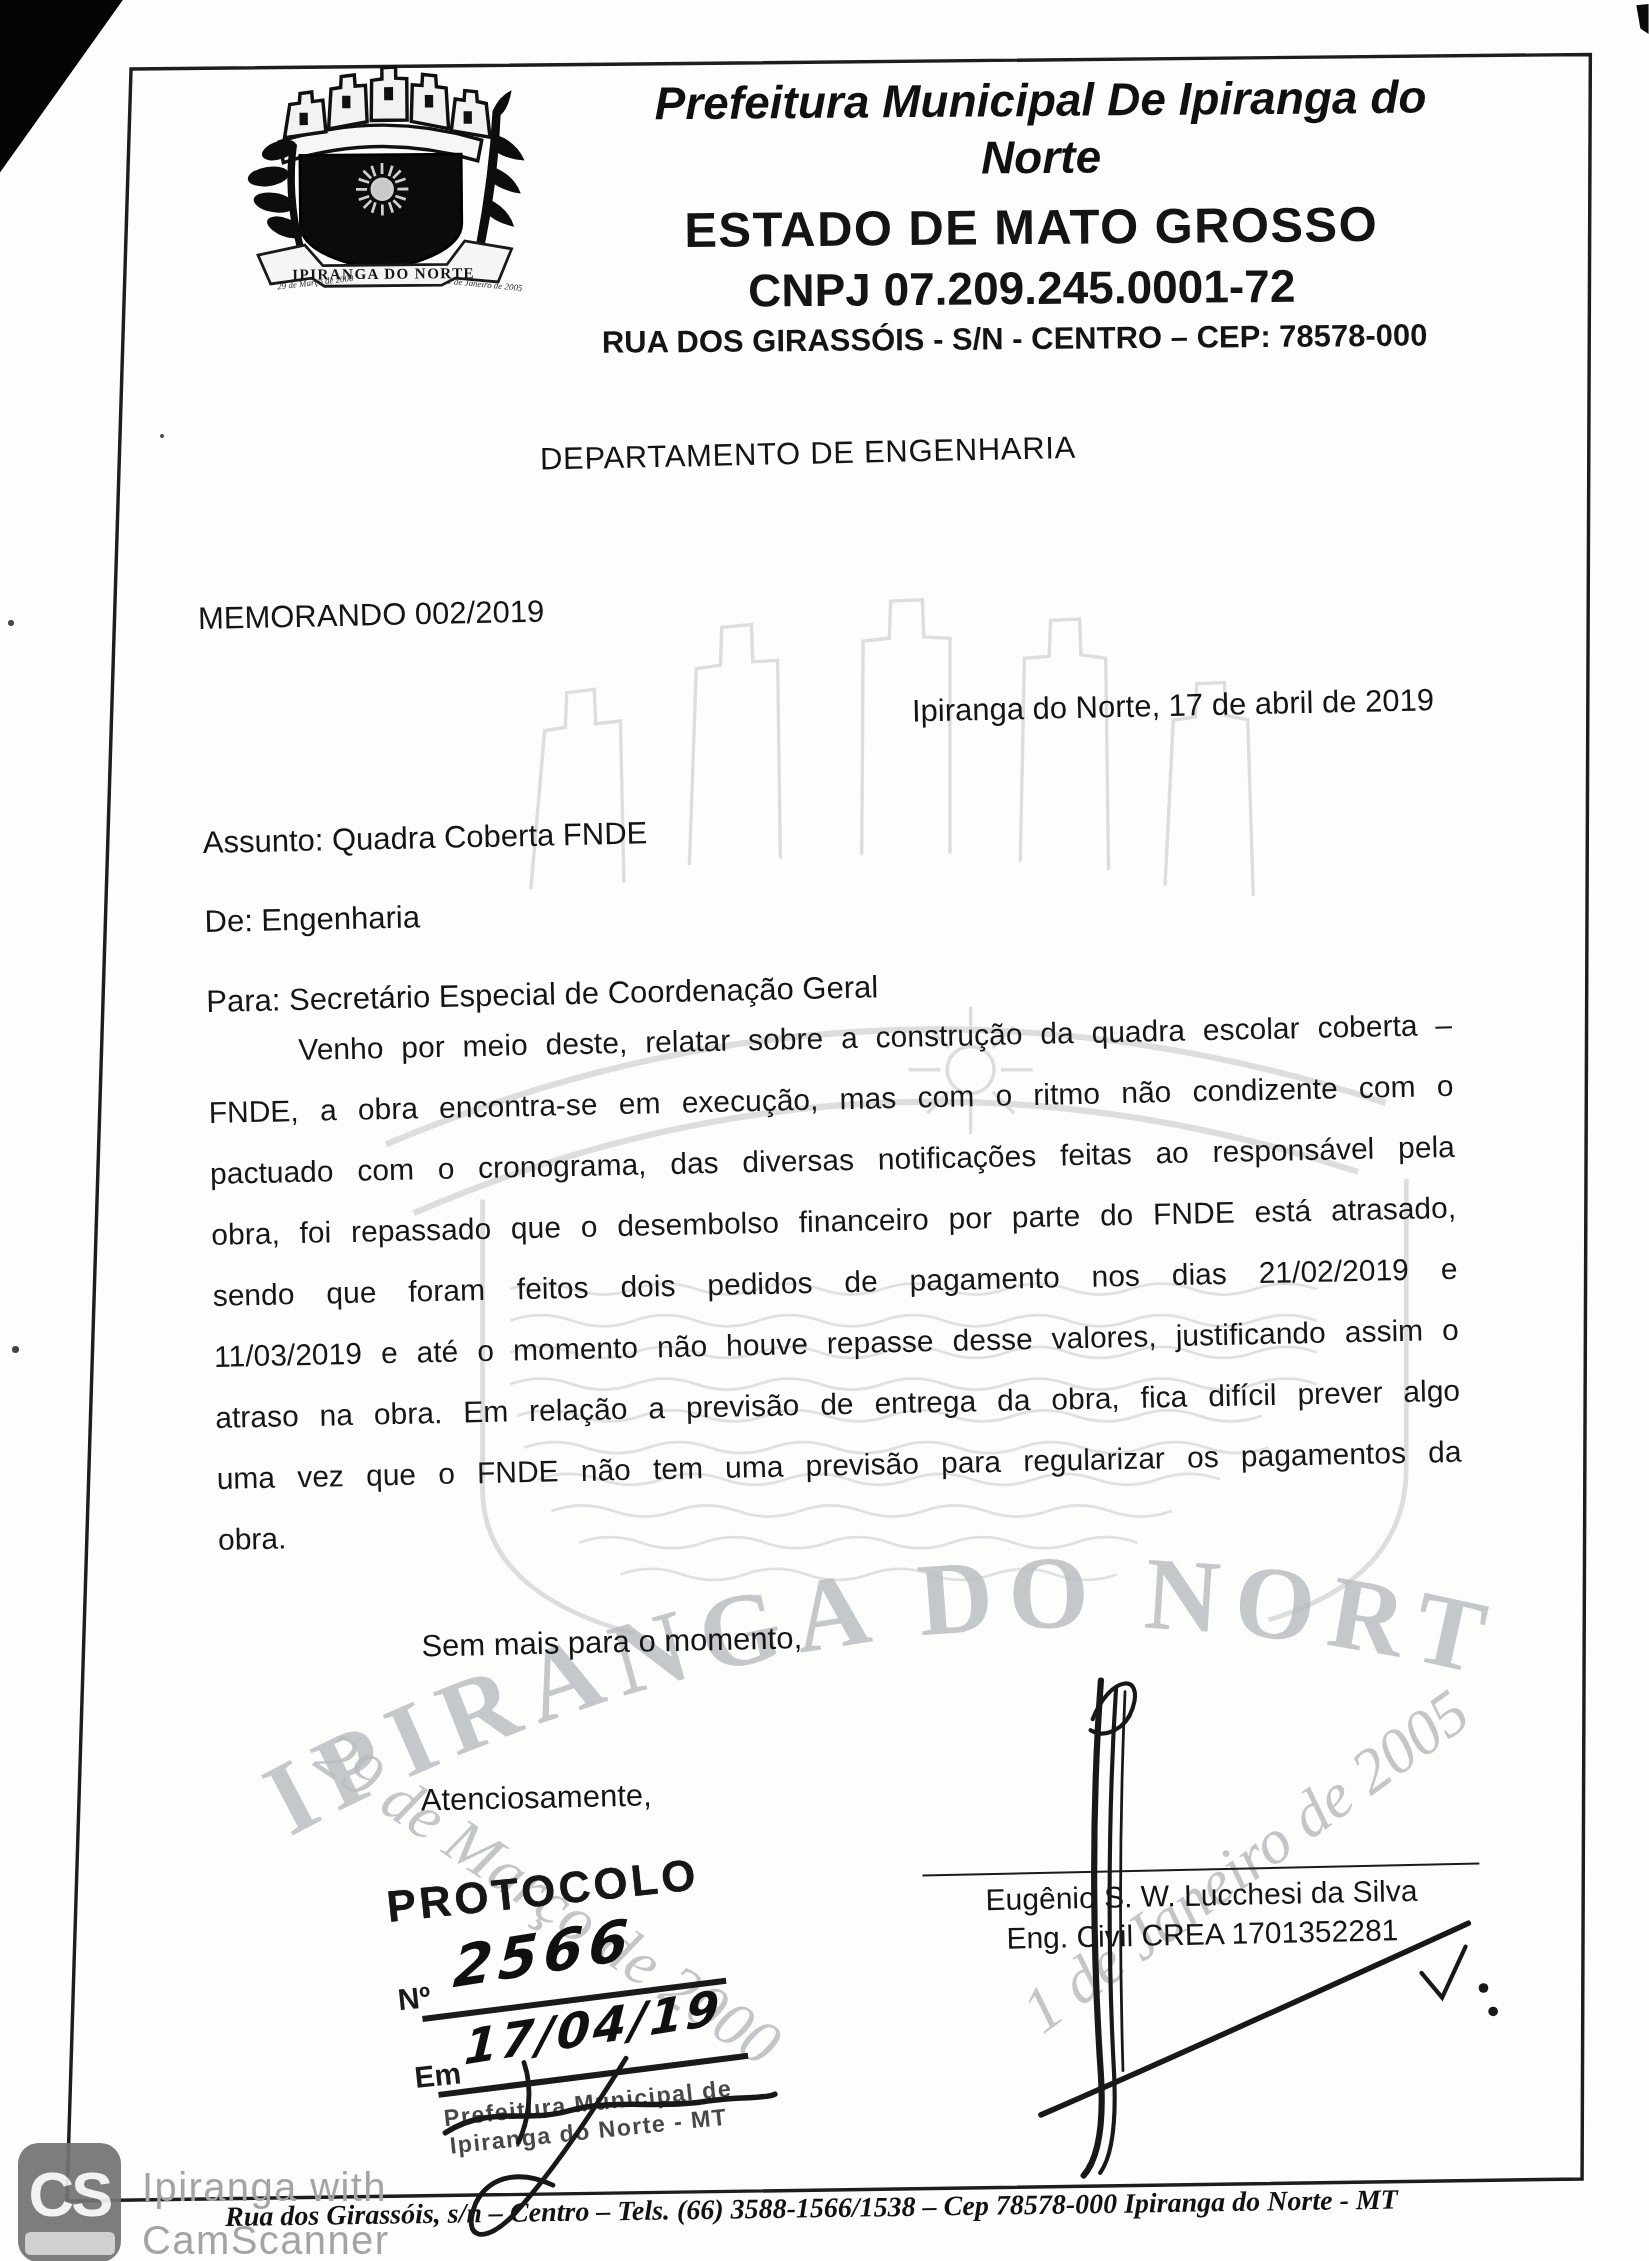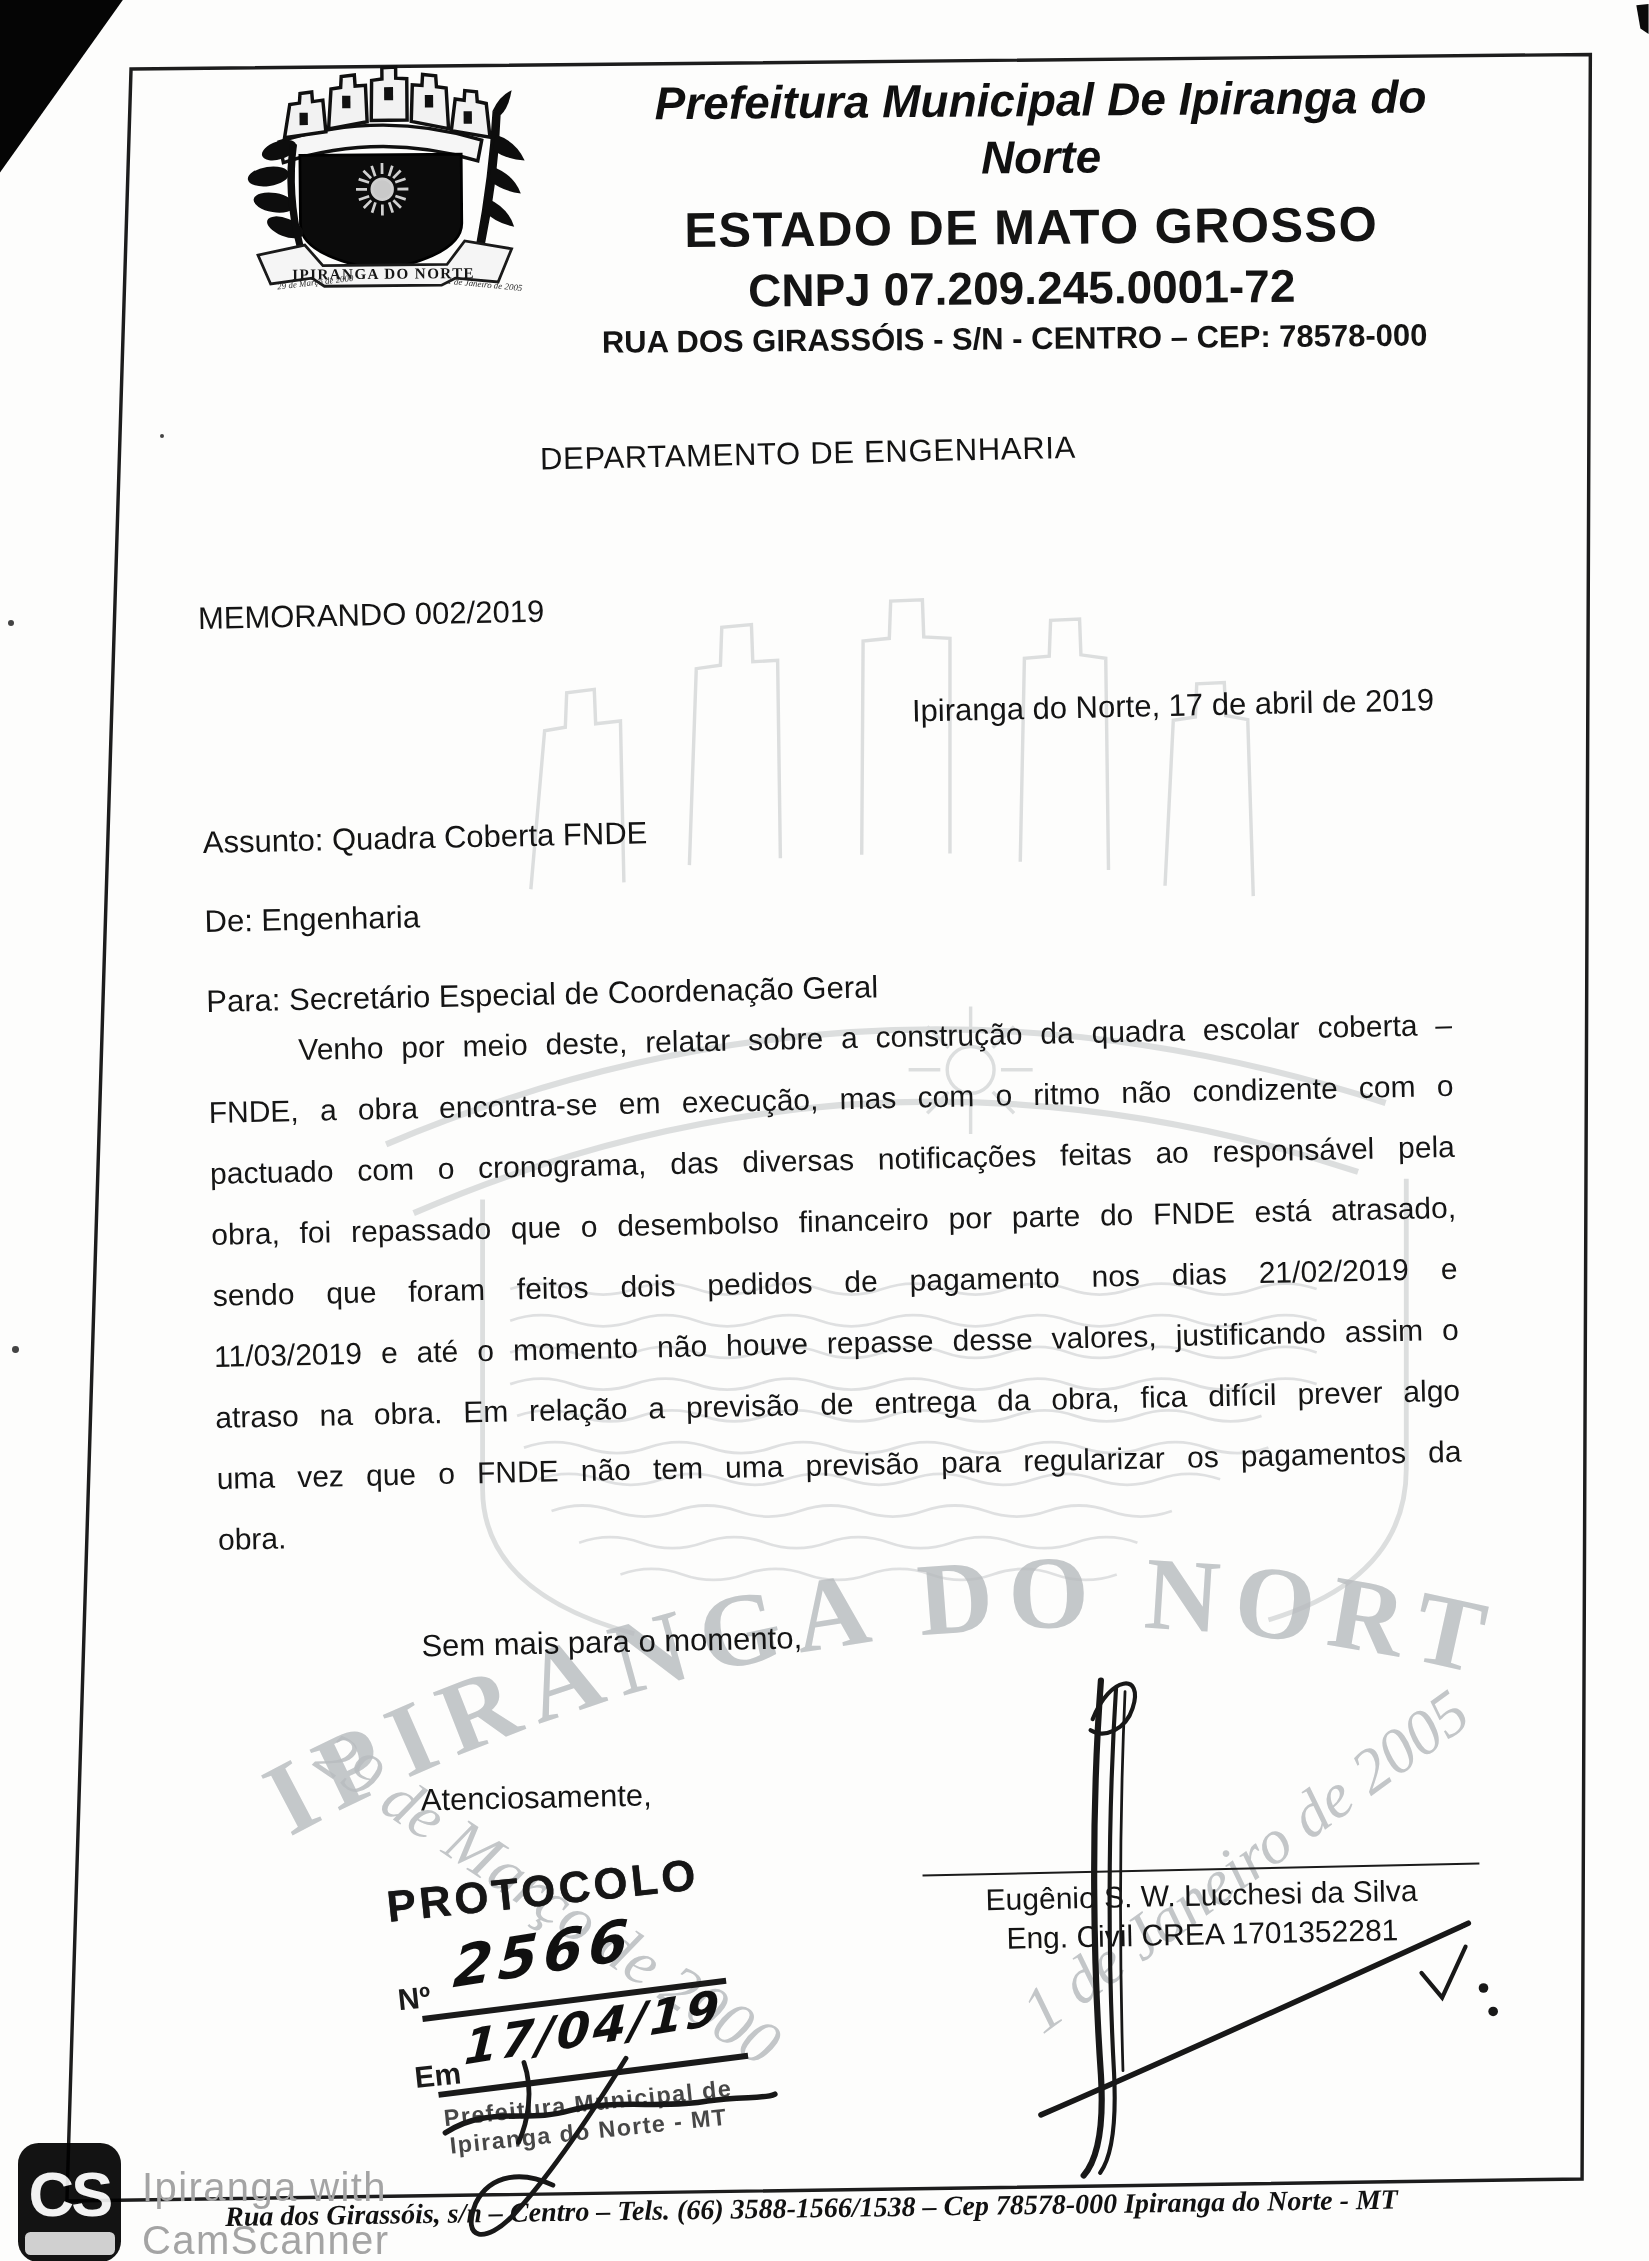--- a/index.html
+++ b/index.html
@@ -60,21 +60,21 @@
              text-shadow:0 0 0.7px rgba(255,255,255,.6);}
   #stamp-org1{left:43px;top:228px;}
   #stamp-org2{left:46px;top:256px;}
   
   #pen-svg{position:absolute;left:0;top:0;z-index:40;pointer-events:none;}
   
   #footer-line{left:225px;top:2201px;width:1213px;z-index:12;font-family:"Liberation Serif",serif;
                font-weight:bold;font-style:italic;font-size:28px;color:#111;transform:rotate(-0.85deg);
                transform-origin:0 0;}
   
-  #cs-logo{left:18px;top:2143px;width:103px;height:119px;background:#000000;border-radius:20.7px;z-index:8;opacity:.92;}
+  #cs-logo{left:18px;top:2143px;width:103px;height:119px;background:#737373;border-radius:20.7px;z-index:8;opacity:.92;}
   #cs-logo-text{position:absolute;left:0;top:15px;width:103px;text-align:center;font-size:63px;font-weight:800;
                 color:#f2f2f2;letter-spacing:-2.8px;}
   #cs-logo-band{position:absolute;left:6.9px;bottom:6.9px;width:90px;height:23.4px;background:#cdcdcd;border-radius:5.5px;}
   .cs-text{position:absolute;color:#a4a4a4;z-index:8;font-size:40px;letter-spacing:1.4px;}
   #cs-line1{left:142px;top:2165px;}
   #cs-line2{left:142px;top:2218px;}
 </style>
 </head>
 <body>
 

